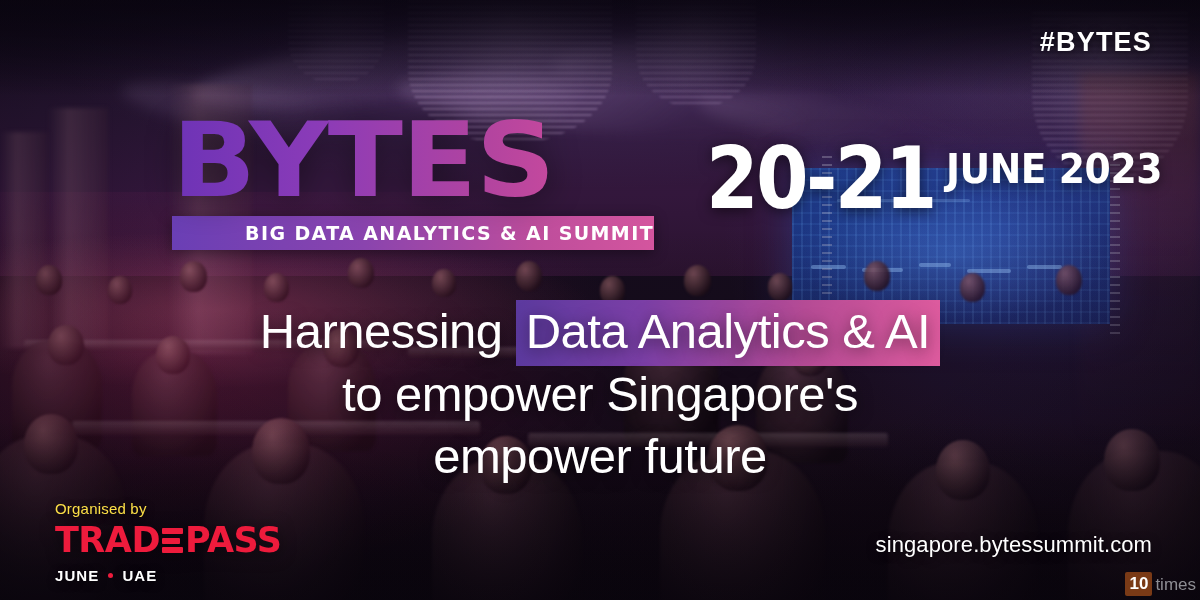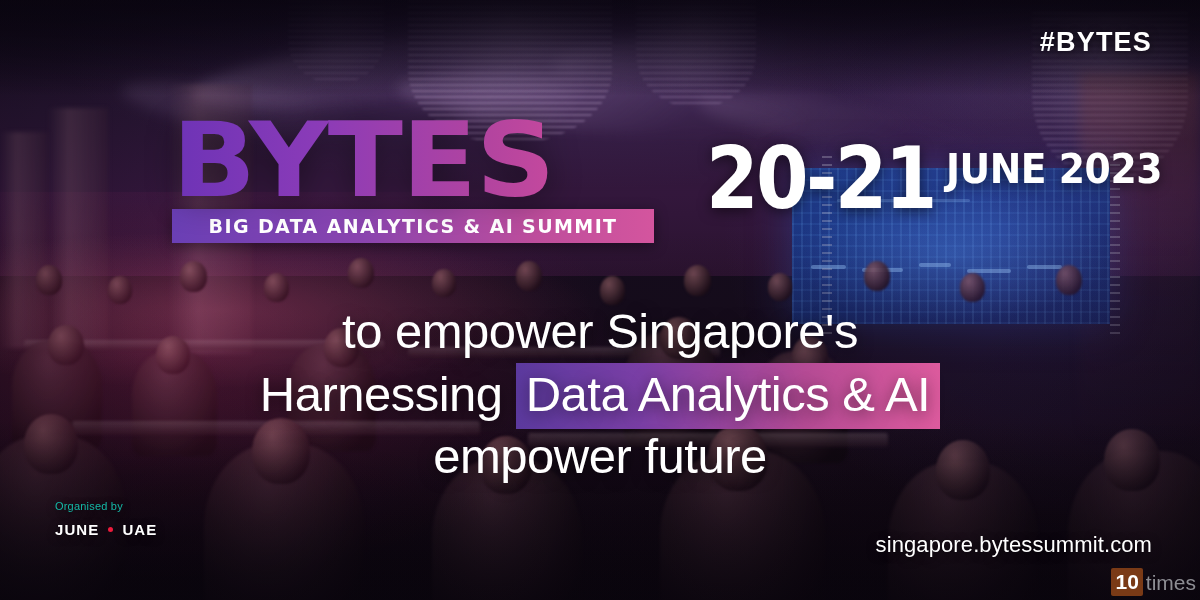--- a/index.html
+++ b/index.html
@@ -160,24 +160,24 @@
     -webkit-background-clip: text;
     background-clip: text;
     color: transparent;
     -webkit-text-fill-color: transparent;
     font-family: "DejaVu Sans", sans-serif;
     transform: scaleX(1.06);
     transform-origin: left center;
     filter: drop-shadow(0 4px 16px rgba(0,0,0,0.45));
   }
   .logo-sub-bar {
-    margin-top: 4px;
+    margin-top: 11px;
     width: 482px; height: 34px;
     background: linear-gradient(90deg, #6a3fb5 0%, #8a44ae 40%, #bd4d9c 75%, #d4559e 100%);
-    display: flex; align-items: center; justify-content: center;
+    display: flex; align-items: center; justify-content: flex-end;
     box-shadow: 0 3px 14px rgba(0,0,0,0.40);
   }
   .logo-sub-text {
     color: #ffffff; font-size: 19px; font-weight: 800; letter-spacing: 1.4px;
     font-family: "DejaVu Sans", sans-serif;
     white-space: nowrap;
   }
 
   
   .date-block { position: absolute; left: 706px; top: 143px; display: flex; align-items: flex-start; }
@@ -220,21 +220,21 @@
   .hl-mark {
     background: linear-gradient(90deg, #5c3a9f 0%, #7b3fa6 30%, #b54b95 68%, #dd5b9e 100%);
     padding: 4px 10px 8px 10px;
     box-decoration-break: clone;
     -webkit-box-decoration-break: clone;
   }
 
   
   .organiser { position: absolute; left: 55px; top: 500px; }
   .org-label {
-    color: #14b8a6; font-size: 11px; font-weight: 500; letter-spacing: 0.2px;
+    color: #fde047; font-size: 15px; font-weight: 500; letter-spacing: 0.2px;
     margin-bottom: 6px;
     text-shadow: 0 2px 8px rgba(0,0,0,0.6);
   }
   .org-logo {
     display: flex; align-items: center;
     font-family: "DejaVu Sans", sans-serif;
     font-size: 35px; font-weight: 900; letter-spacing: -0.5px;
     color: #ee1b3c;
     line-height: 1;
     filter: drop-shadow(0 2px 8px rgba(0,0,0,0.5));
@@ -255,21 +255,21 @@
   
   .website {
     position: absolute; right: 48px; top: 532px;
     color: #ffffff; font-size: 22px; font-weight: 400; letter-spacing: 0.1px;
     text-shadow: 0 2px 10px rgba(0,0,0,0.6);
   }
 
   
   .watermark {
     position: absolute; right: 4px; bottom: 4px;
-    display: flex; align-items: center; font-size: 21px; line-height: 1;
+    display: flex; align-items: center; font-size: 17px; line-height: 1;
   }
   .wm-10 {
     background: #7a3a16; color: #ffffff; font-weight: 700;
     padding: 3px 4px 4px 4px; border-radius: 2px;
   }
   .wm-times { color: #8d8d93; font-weight: 400; padding-left: 3px; }
 </style>
 </head>
 <body>
 
@@ -372,27 +372,36 @@
     </div>
 
     <div class="date-block">
       <div class="date-days">20-21</div>
       <div class="date-right">
         <div class="date-month">JUNE 2023</div>
       </div>
     </div>
 
     <div class="headline">
+      <span class="hl-line"><span>Harnessing </span><span class="hl-mark">Data Analytics &amp; AI</span></span>
       <span class="hl-line">to empower Singapore's</span>
-      <span class="hl-line"><span>Harnessing </span><span class="hl-mark">Data Analytics &amp; AI</span></span>
       <span class="hl-line">empower future</span>
     </div>
 
     <div class="organiser">
       <div class="org-label">Organised by</div>
+      <div class="org-logo">
+        <span>TRAD</span>
+        <span class="org-e">
+            <i></i>
+            <i></i>
+            <i></i>
+          </span>
+        <span>PASS</span>
+      </div>
       <div class="org-regions">
         <span>JUNE</span>
         <span class="org-dot"></span>
         <span>UAE</span>
       </div>
     </div>
 
     <div class="website">singapore.bytessummit.com</div>
 
     <div class="watermark">

